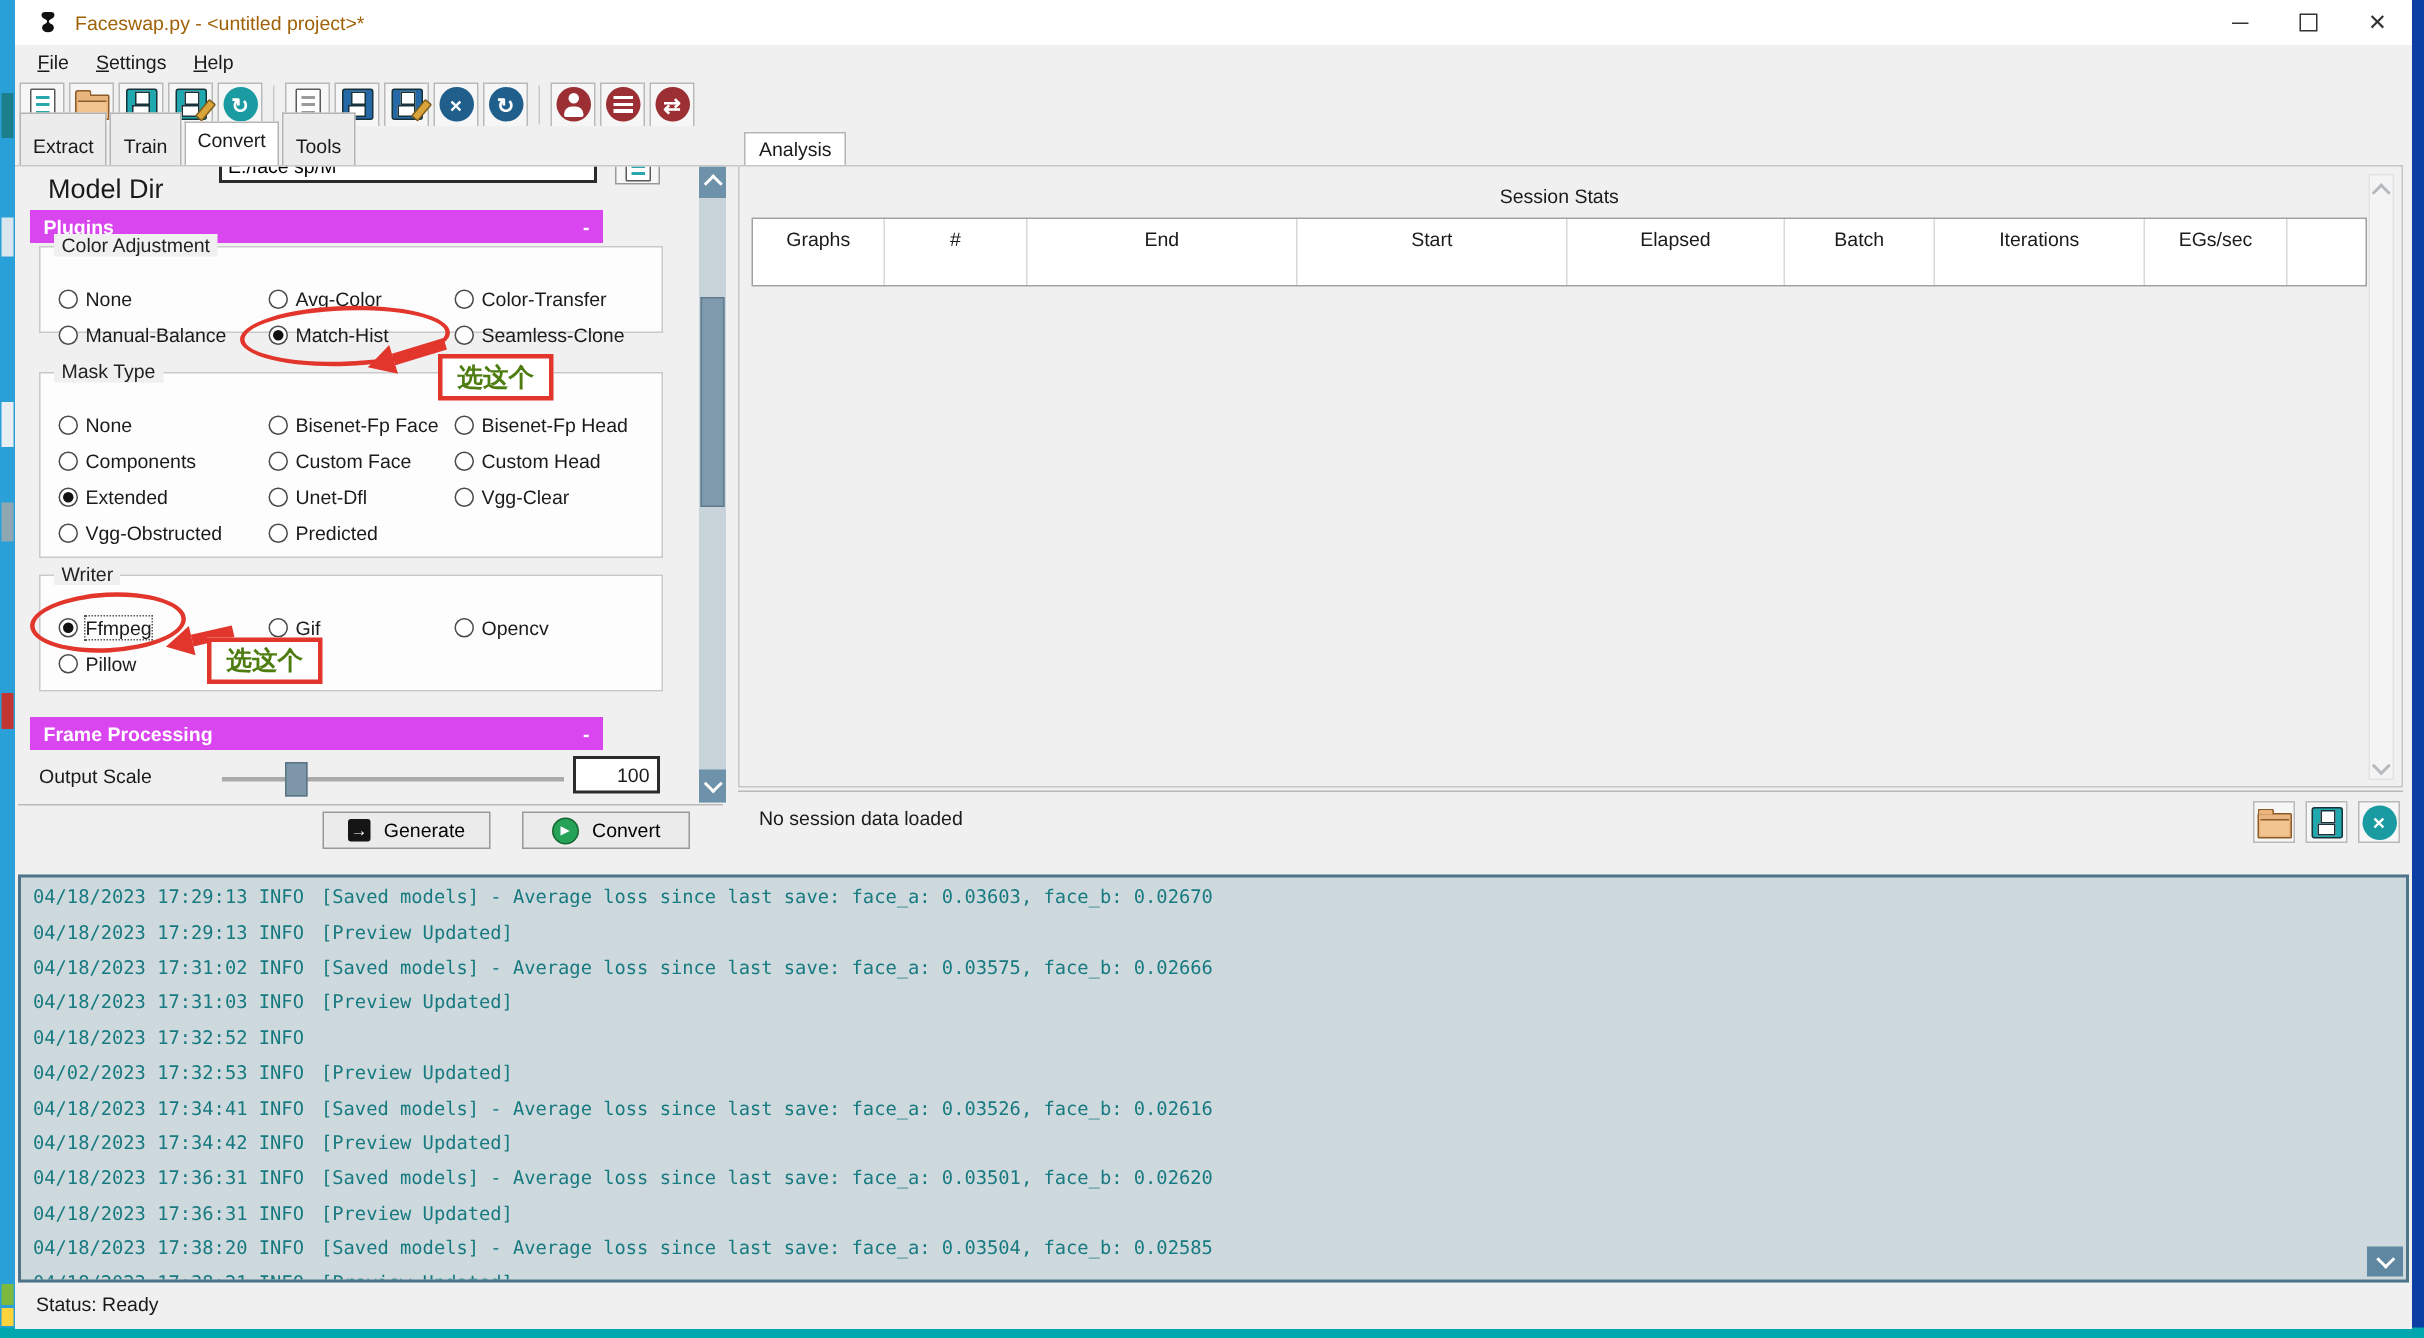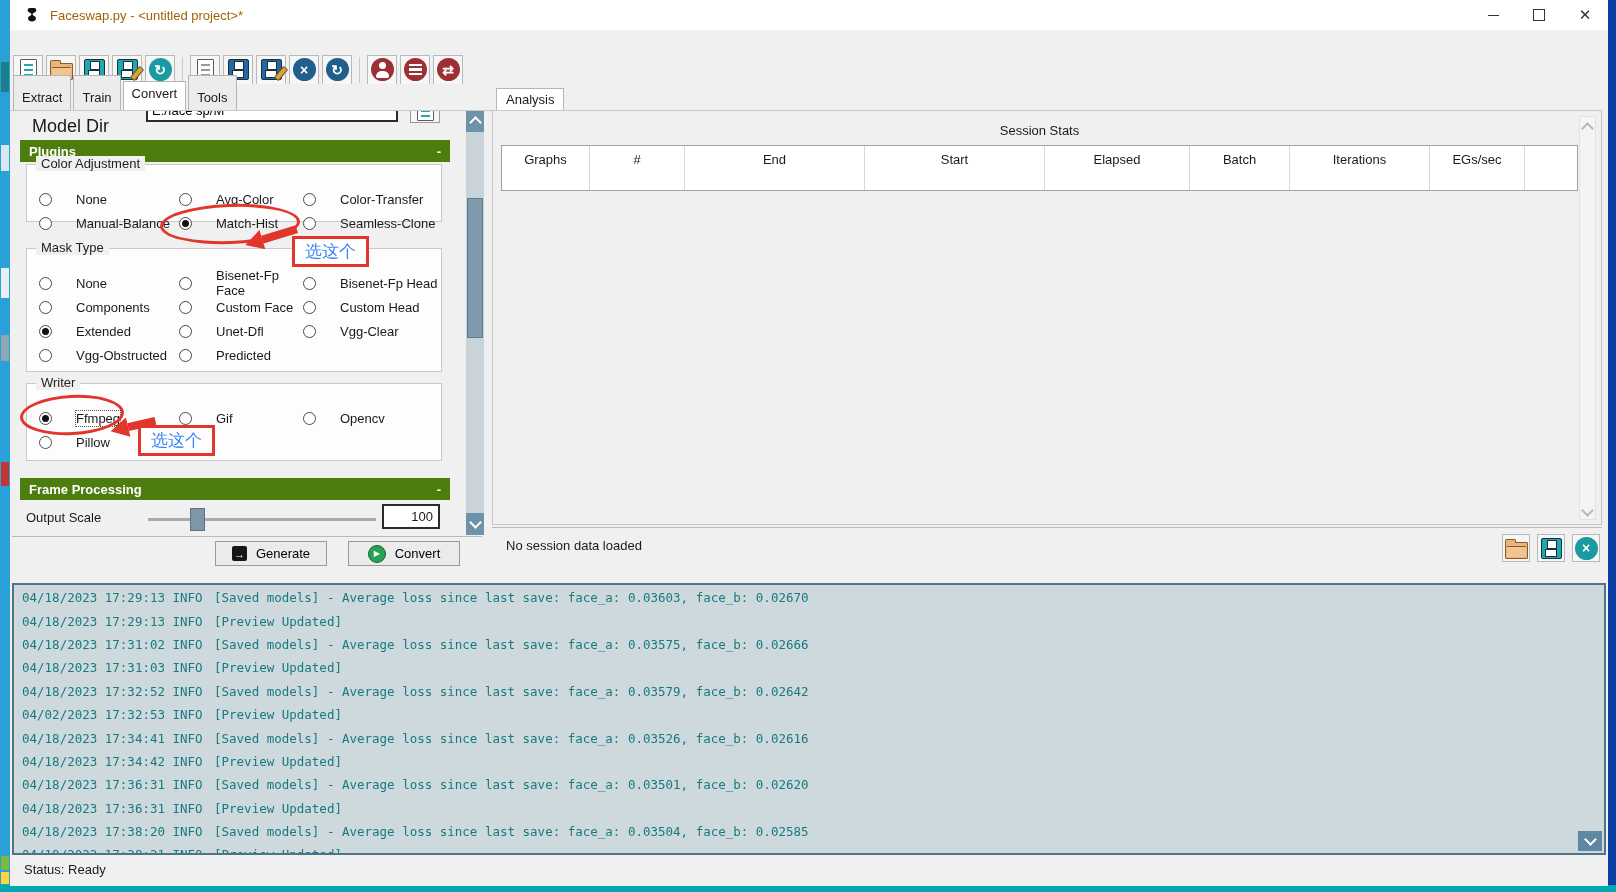--- a/index.html
+++ b/index.html
@@ -57,38 +57,38 @@
   .tabstrip{position:absolute;left:0;top:84px;width:480px;height:26px;background:#f0f0f0;z-index:3;display:flex;align-items:flex-end;padding-left:3px;border-bottom:1px solid #c9c9c9}
   .tab{height:20px;padding:14px 8px 0 8px;font-size:13px;background:#ececec;border:1px solid #b5b5b5;border-bottom:none;margin-right:2px}
   .tab.active{height:24px;background:#fff;padding-top:4px}
   .tab-analysis{position:absolute;left:486px;top:88px;z-index:3;height:18px;padding:3px 9px 0 9px;font-size:13px;background:#fff;border:1px solid #b5b5b5;border-bottom:none}
 
   
   .left-content{position:absolute;left:4px;top:98px;width:452px;height:437px;overflow:hidden;z-index:1}
   .md-label{position:absolute;left:18px;top:18px;font-size:18px}
   .md-input{position:absolute;left:132px;top:0;width:252px;height:24px;border:2px solid #2b2b2b;background:#fff;font-size:13px;padding:0 4px;box-sizing:border-box}
   .md-browse{position:absolute;left:396px;top:0;width:30px;height:25px;background:#f6f6f6;border:1px solid #9a9a9a;display:flex;align-items:center;justify-content:center;padding:0}
-  .sec-header{position:absolute;left:6px;width:430px;height:22px;background:#4d7c0f;color:#fff;font-size:13px;font-weight:bold;display:flex;align-items:center;justify-content:space-between;padding:0 9px;box-sizing:border-box}
+  .sec-header{position:absolute;left:6px;width:382px;height:22px;background:#d946ef;color:#fff;font-size:13px;font-weight:bold;display:flex;align-items:center;justify-content:space-between;padding:0 9px;box-sizing:border-box}
   .groupbox{position:absolute;left:12px;width:416px;background:#fdfdfd;border:1px solid #c9c9c9;box-sizing:border-box}
   .gb-label{position:absolute;top:-9px;left:9px;background:#f0f0f0;padding:0 5px;font-size:13px;color:#222}
   .rgrid{display:grid;grid-template-columns:140px 124px auto;margin:22px 0 0 12px}
-  .radio-item{display:flex;align-items:center;gap:24px;height:24px;font-size:13px}
+  .radio-item{display:flex;align-items:center;gap:5px;height:24px;font-size:13px}
   .rb{width:13px;height:13px;border:1px solid #4a4a4a;border-radius:50%;background:#fff;position:relative;flex:none;box-sizing:border-box}
   .radio-item.checked .rb::after{content:'';position:absolute;inset:2px;background:#111;border-radius:50%}
   .radio-item.focused .rl{outline:1px dotted #555}
 
   
   .scale-label{position:absolute;left:12px;top:412px;font-size:13px}
   .slider-track{position:absolute;left:134px;top:420px;width:228px;height:3px;background:#aaa}
   .slider-thumb{position:absolute;left:176px;top:410px;width:13px;height:21px;background:#7d96a8;border:1px solid #5a7385}
   .scale-box{position:absolute;left:368px;top:406px;width:58px;height:25px;border:2px solid #2b2b2b;background:#fff;font-size:13px;display:flex;align-items:center;justify-content:flex-end;padding-right:5px;box-sizing:border-box}
 
   
   .red-ellipse{position:absolute;border:3px solid #e2352b;border-radius:50%;z-index:6}
-  .red-box{position:absolute;border:3px solid #e2352b;color:#3b82f6;background:#fff;font-weight:normal;font-size:17px;padding:1px 10px;z-index:6;font-family:"Liberation Sans",sans-serif}
+  .red-box{position:absolute;border:3px solid #e2352b;color:#4d7c0f;background:#fff;font-weight:bold;font-size:17px;padding:1px 10px;z-index:6;font-family:"Liberation Sans",sans-serif}
   .red-arrow{position:absolute;display:flex;align-items:center;z-index:6}
   .red-arrow .head{width:0;height:0;border-top:10px solid transparent;border-bottom:10px solid transparent;border-right:18px solid #e2352b}
   .red-arrow .shaft{height:8px;background:#e2352b;flex:1}
 
   
   .left-scroll{position:absolute;left:456px;top:110px;width:18px;height:425px;background:#c9d4da;z-index:2}
   .sbtn{position:absolute;left:0;width:18px;height:22px;background:#6d92a9;display:flex;align-items:center;justify-content:center}
   .sthumb{position:absolute;left:1px;top:88px;width:16px;height:140px;background:#7f9aad;border:1px solid #5f7c8e;box-sizing:border-box}
   .chev{width:7px;height:7px;border-left:2px solid #fff;border-top:2px solid #fff}
   .chev.up{transform:rotate(45deg);margin-top:3px}
@@ -149,20 +149,25 @@
       <span class="wc wc-min">
           <i></i>
         </span>
       <span class="wc wc-max">
           <i></i>
         </span>
       <span class="wc wc-close">✕</span>
     </div>
   </div>
 
+  <div class="menubar">
+      <span class="menu-item"><u>F</u>ile</span>
+      <span class="menu-item"><u>S</u>ettings</span>
+      <span class="menu-item"><u>H</u>elp</span>
+    </div>
 
   <div class="toolbar">
       <button class="tbtn">
         <span class="ti ti-doc lc-teal"></span>
       </button>
       <button class="tbtn">
         <span class="ti ti-folder"></span>
       </button>
       <button class="tbtn">
         <span class="ti ti-floppy fl-teal"></span>
@@ -404,21 +409,21 @@
         <span class="ti ti-circle cc-teal">×</span>
       </button>
   </div>
 
   <div class="log-panel">
     <div class="log-inner">
         <div class="log-line"><span class="log-ts">04/18/2023 17:29:13 INFO</span><span class="log-msg">[Saved models] - Average loss since last save: face_a: 0.03603, face_b: 0.02670</span></div>
         <div class="log-line"><span class="log-ts">04/18/2023 17:29:13 INFO</span><span class="log-msg">[Preview Updated]</span></div>
         <div class="log-line"><span class="log-ts">04/18/2023 17:31:02 INFO</span><span class="log-msg">[Saved models] - Average loss since last save: face_a: 0.03575, face_b: 0.02666</span></div>
         <div class="log-line"><span class="log-ts">04/18/2023 17:31:03 INFO</span><span class="log-msg">[Preview Updated]</span></div>
-        <div class="log-line"><span class="log-ts">04/18/2023 17:32:52 INFO</span><span class="log-msg">[Saved models] - Average loss since last save: face_a: 0.03579, face_b: 0.02642</span></div>
+        <div class="log-line"><span class="log-ts">04/18/2023 17:32:52 INFO</span></div>
         <div class="log-line"><span class="log-ts">04/02/2023 17:32:53 INFO</span><span class="log-msg">[Preview Updated]</span></div>
         <div class="log-line"><span class="log-ts">04/18/2023 17:34:41 INFO</span><span class="log-msg">[Saved models] - Average loss since last save: face_a: 0.03526, face_b: 0.02616</span></div>
         <div class="log-line"><span class="log-ts">04/18/2023 17:34:42 INFO</span><span class="log-msg">[Preview Updated]</span></div>
         <div class="log-line"><span class="log-ts">04/18/2023 17:36:31 INFO</span><span class="log-msg">[Saved models] - Average loss since last save: face_a: 0.03501, face_b: 0.02620</span></div>
         <div class="log-line"><span class="log-ts">04/18/2023 17:36:31 INFO</span><span class="log-msg">[Preview Updated]</span></div>
         <div class="log-line"><span class="log-ts">04/18/2023 17:38:20 INFO</span><span class="log-msg">[Saved models] - Average loss since last save: face_a: 0.03504, face_b: 0.02585</span></div>
         <div class="log-line"><span class="log-ts">04/18/2023 17:38:21 INFO</span><span class="log-msg">[Preview Updated]</span></div>
       </div>
     <span class="log-scrollbtn">
         <span class="chev down"></span>

